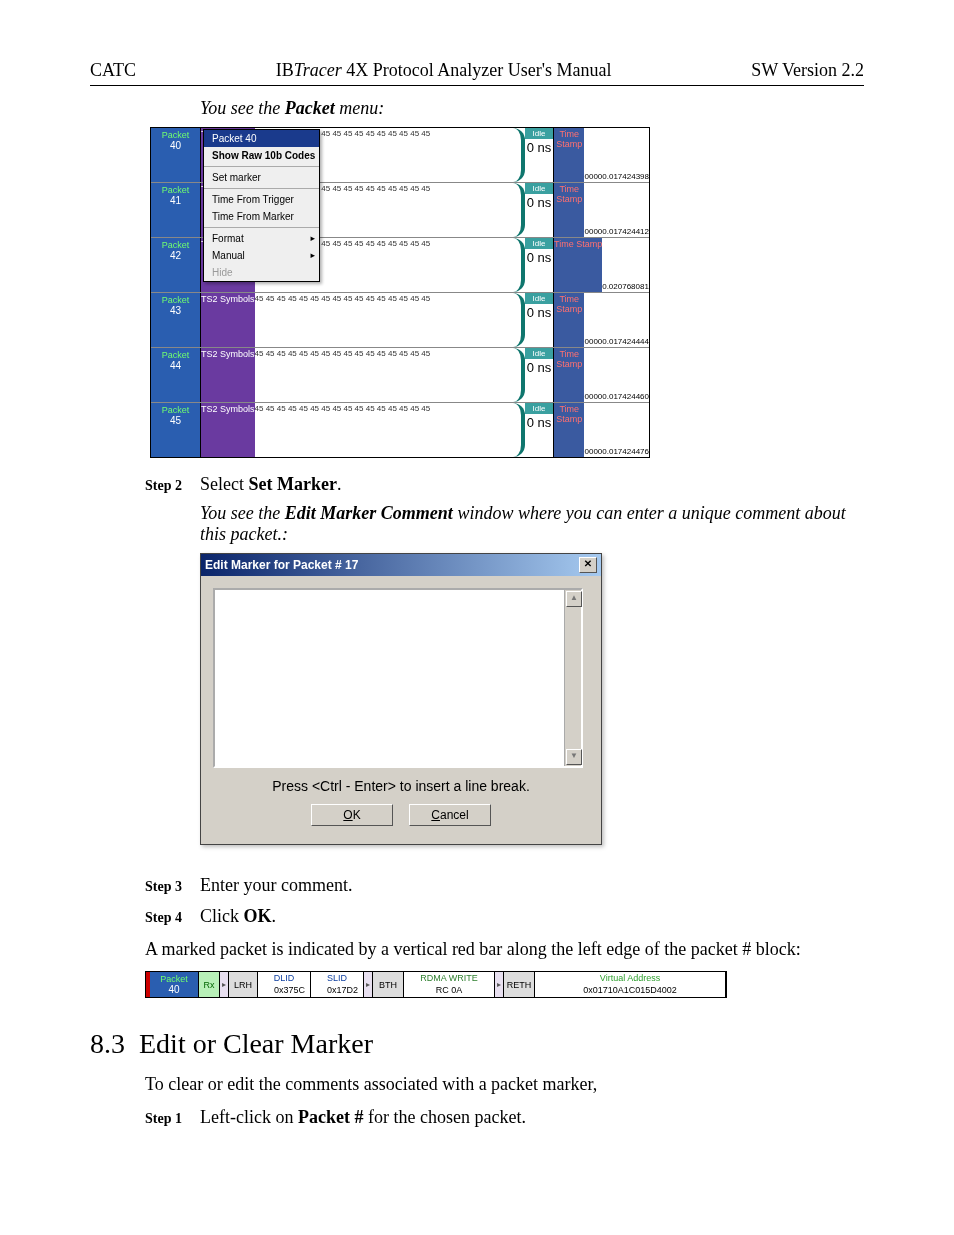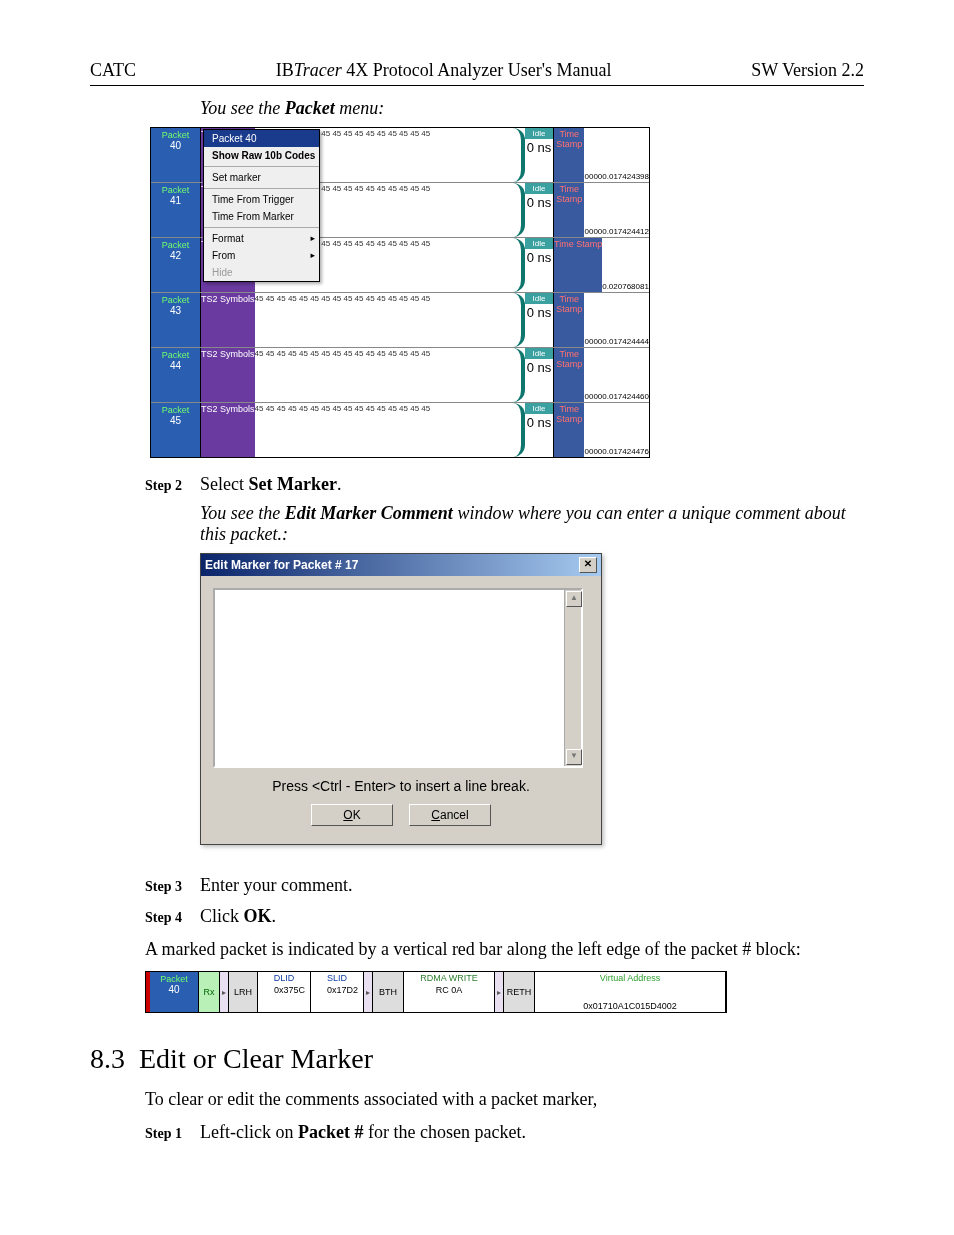--- a/index.html
+++ b/index.html
@@ -114,21 +114,21 @@
   .mk-pkt { width:48px; background:#2a5eb0; color:#fff; text-align:center; border-right:1px solid #000; padding:2px 0;}
   .mk-pkt .lab { color:#70ff70; font-size:9px;}
   .mk-rx { width:20px; background:#b8f0b8; display:flex;align-items:center;justify-content:center; border-right:1px solid #000; font-size:9px; color:#060;}
   .mk-ar { width:8px; background:#e8e0f0; border-right:1px solid #000; display:flex;align-items:center;justify-content:center; font-size:8px;color:#555;}
   .mk-lrh { width:28px; background:#ddd; display:flex;align-items:center;justify-content:center; border-right:1px solid #000; font-size:9px;}
   .mk-col { display:flex; flex-direction:column; border-right:1px solid #000; flex:0 0 auto;}
   .mk-col .h { text-align:center; font-size:9px; padding:1px 4px; color:#1040a0; background:#fff;}
   .mk-col .b { text-align:center; font-size:9px; padding:1px 16px;}
   .mk-bth { width:30px; background:#ddd; display:flex;align-items:center;justify-content:center; border-right:1px solid #000; font-size:9px;}
   .mk-reth { width:30px; background:#ddd; display:flex;align-items:center;justify-content:center; border-right:1px solid #000; font-size:9px;}
-  .mk-va { flex:1;gap:16px;}
+  .mk-va { flex:1;}
   .mk-va .h { color:#30a030;}
 
   
   h2.section { font-size: 28px; font-weight:normal; margin:30px 0 12px 0;}
 
   .page-num { text-align:center; font-size:15px; margin-top:150px;}
 </style>
 </head>
 <body>
 
@@ -262,21 +262,21 @@
     <div class="ctx-menu">
       <div class="ctx-item hi">Packet 40</div>
       <div class="ctx-item" style="font-weight:bold">Show Raw 10b Codes</div>
       <div class="ctx-sep"></div>
       <div class="ctx-item">Set marker</div>
       <div class="ctx-sep"></div>
       <div class="ctx-item">Time From Trigger</div>
       <div class="ctx-item">Time From Marker</div>
       <div class="ctx-sep"></div>
       <div class="ctx-item ctx-arrow">Format</div>
-      <div class="ctx-item ctx-arrow">From</div>
+      <div class="ctx-item ctx-arrow">Manual</div>
       <div class="ctx-item dis">Hide</div>
     </div>
   </div>
 
   <div class="step-row">
     <span class="step-label">Step 2</span>
     <span class="step-text">
       <span>Select </span><span class="bold">Set Marker</span><span>.</span>
     </span>
   </div>

